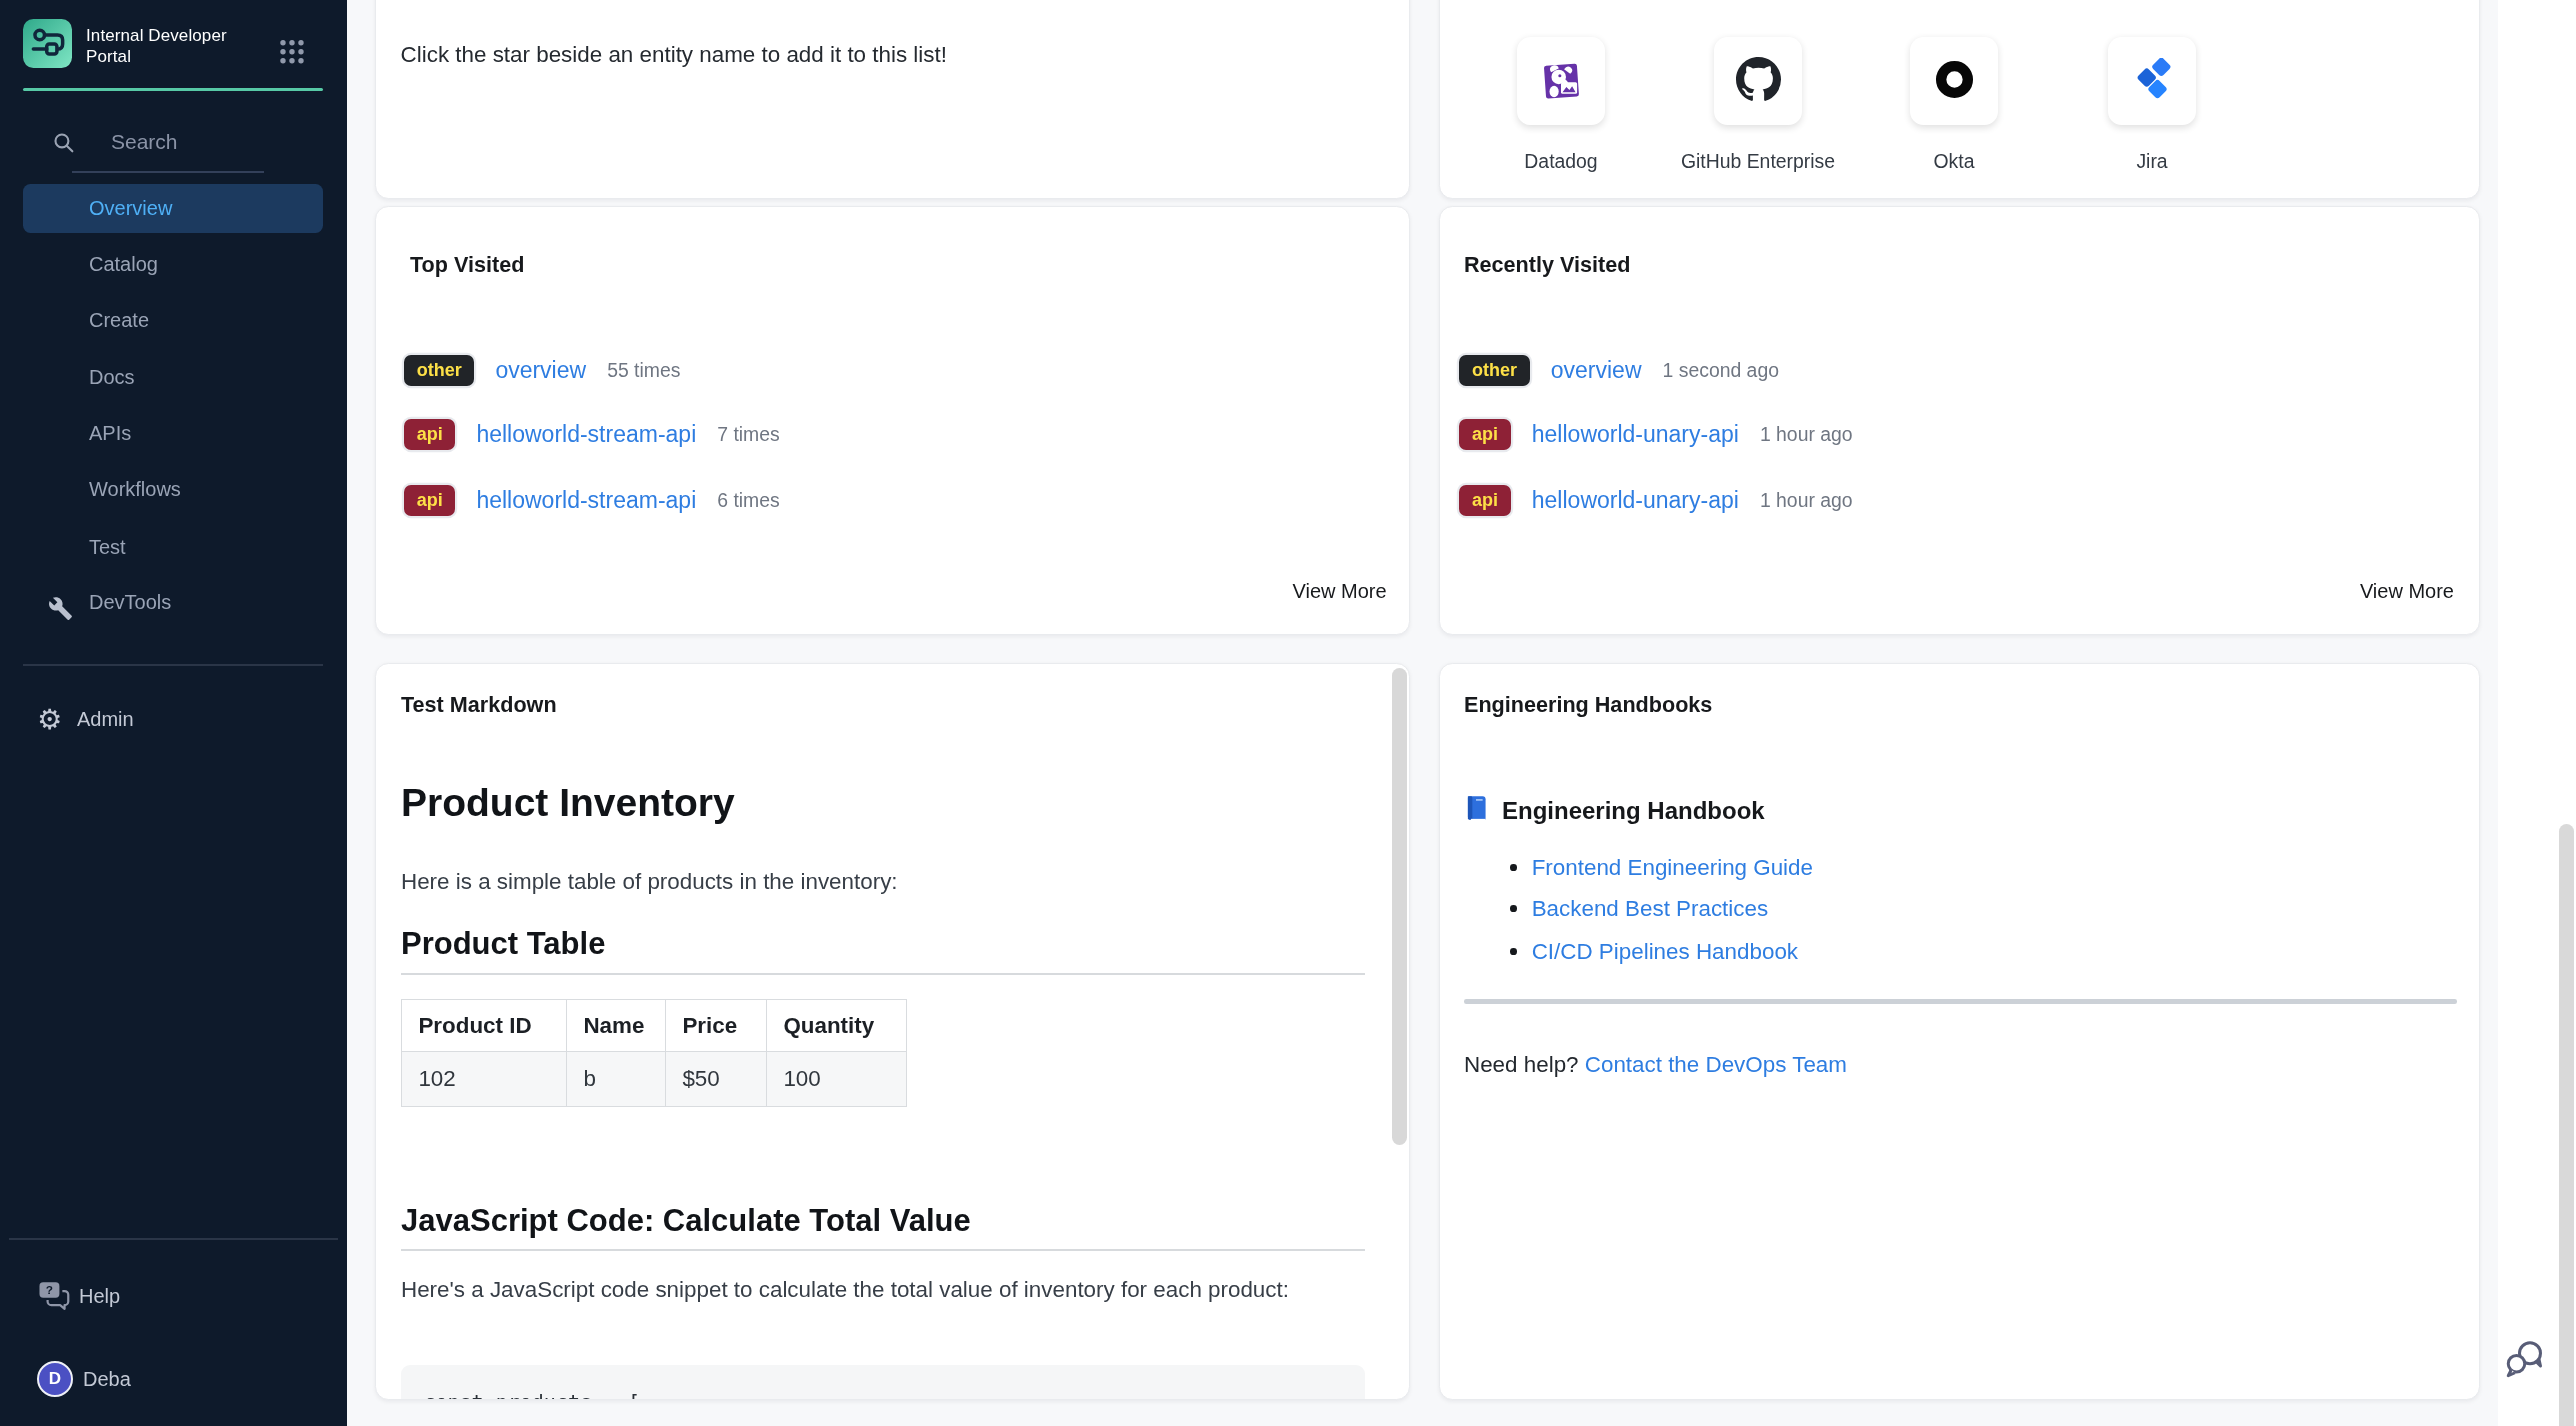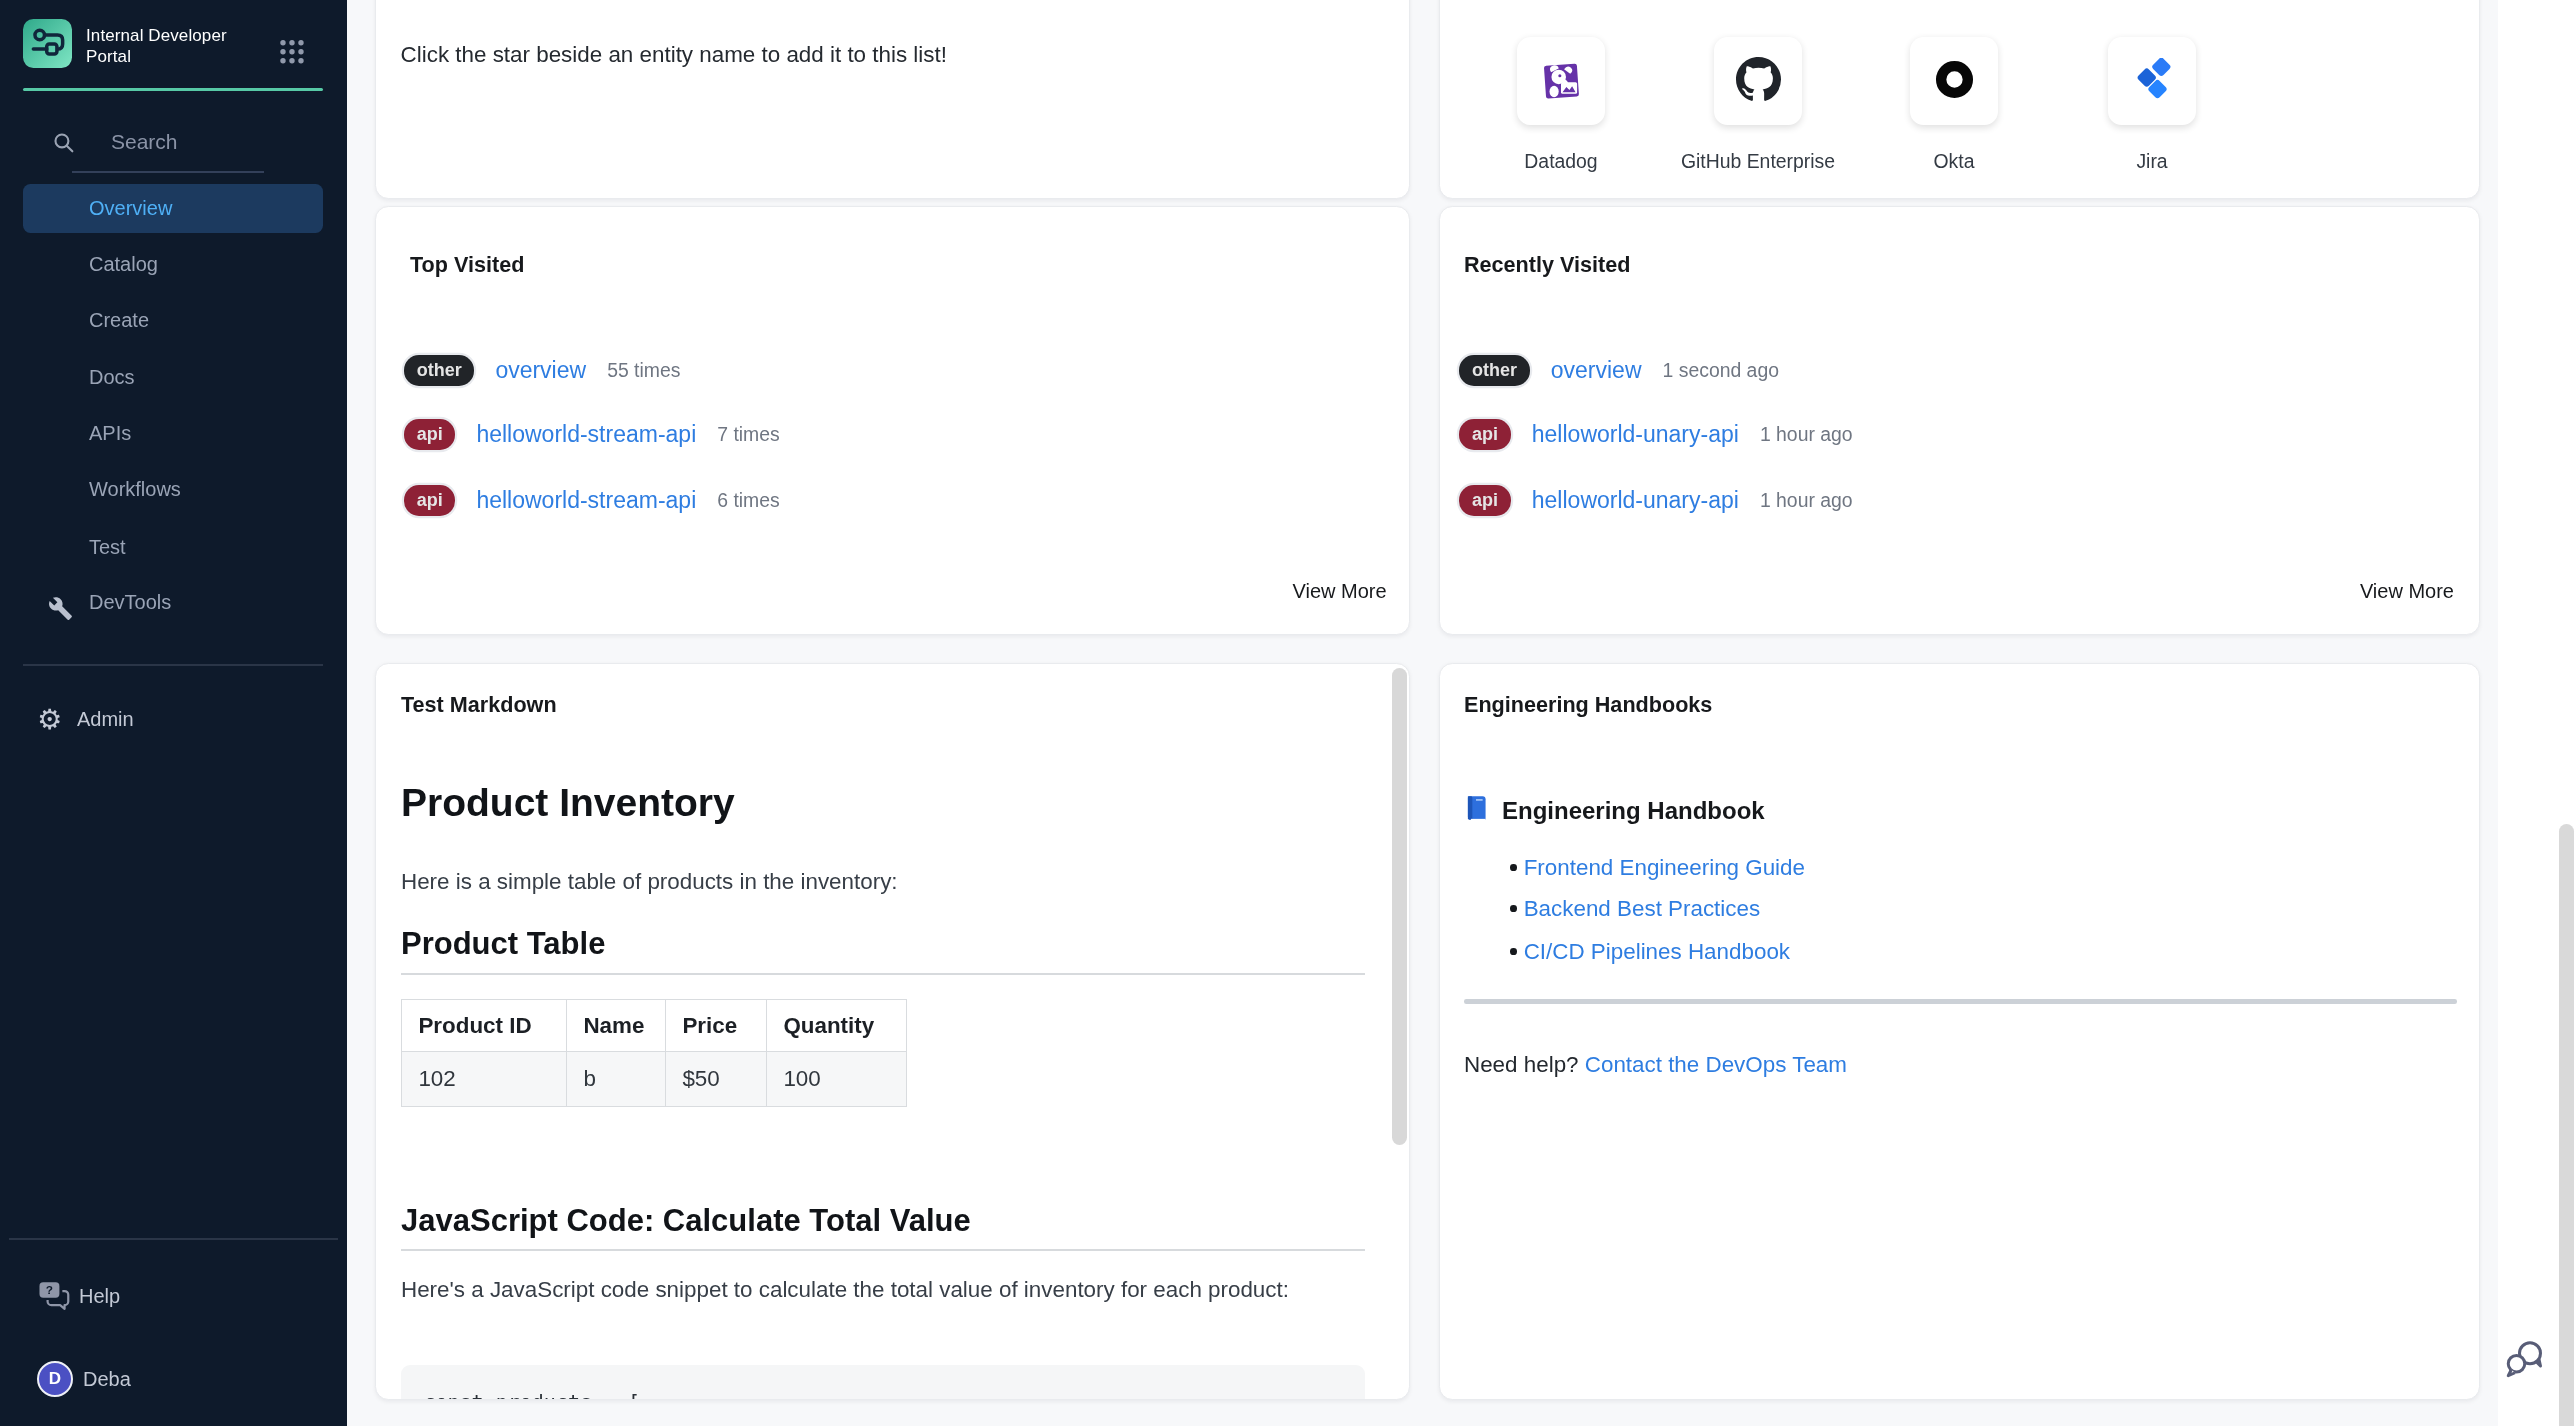--- a/index.html
+++ b/index.html
@@ -59,21 +59,21 @@
   .starred-msg { position:absolute; left:24.6px; top:101px; font-size:22.4px; color:#252a30; }
 
   
   .tool { position:absolute; top:96px; width:88px; }
   .tile { width:88px; height:88px; background:#fff; border-radius:13.4px;
           box-shadow:0 2.2px 7.5px rgba(0,0,0,.12); display:flex; align-items:center; justify-content:center; cursor:pointer; }
   .tool-label { position:absolute; top:113px; left:-68px; width:224px; text-align:center; font-size:19.4px; color:#343b44; }
 
   
   .visit-row { position:absolute; height:39px; display:flex; align-items:center; gap:21px; }
-  .chip { display:inline-block; padding:5.2px 12.7px; border-radius:15px; color:#e5e5e5; font-size:18px; font-weight:700;
+  .chip { display:inline-block; padding:5.2px 12.7px; border-radius:7px; color:#fde047; font-size:18px; font-weight:700;
           box-shadow:0 0 0 2.2px #e8eaee; }
   .chip-other { background:#212428; }
   .chip-api   { background:#8e2136; }
   .vlink { font-size:23px; color:#2e7de1; text-decoration:none; cursor:pointer; }
   .vmeta { font-size:19.4px; color:#6f7682; }
   .view-more { position:absolute; font-size:20px; font-weight:500; color:#17191c; cursor:pointer; }
 
   
   .md-body { position:absolute; left:25px; top:0; width:964px; }
   .md-h1 { position:absolute; top:117px; font-size:39px; font-weight:700; color:#111418; }
@@ -87,21 +87,21 @@
   .md-table tr.alt td { background:#f6f7f8; }
   .code-block { position:absolute; top:701px; width:964px; height:224px; background:#f5f6f7; border-radius:9px; }
   .code-block code { position:absolute; left:22.4px; top:24.6px; font-family:"DejaVu Sans Mono", monospace;
                      font-size:20px; color:#2b3138; }
   .md-scrollbar { position:absolute; right:2.2px; top:3.7px; width:15px; height:477px; background:#d8d8d8; border-radius:7.5px; }
 
   
   .hb-body { position:absolute; left:24px; top:0; width:993px; }
   .hb-h3 { position:absolute; top:130px; display:flex; align-items:center; gap:14px;
            font-size:24px; font-weight:700; color:#16181b; }
-  .hb-li { position:absolute; left:46px; display:flex; align-items:center; gap:7px; height:33px; }
+  .hb-li { position:absolute; left:46px; display:flex; align-items:center; gap:15px; height:33px; }
   .hb-dot { width:6.7px; height:6.7px; border-radius:50%; background:#15181c; }
   .hb-link { font-size:22.4px; color:#2e7de1; text-decoration:none; cursor:pointer; }
   .hb-hr { position:absolute; top:335px; width:993px; height:4.5px; background:#ccd1d7; border-radius:2.2px; }
   .hb-help { position:absolute; top:388px; font-size:22.4px; color:#23282e; }
   .hb-help a { color:#2e7de1; text-decoration:none; cursor:pointer; }
 
   .chat-fab { position:absolute; left:2503px; top:1336px; width:45px; height:45px; z-index:7; cursor:pointer; }
 </style>
 </head>
 <body>

